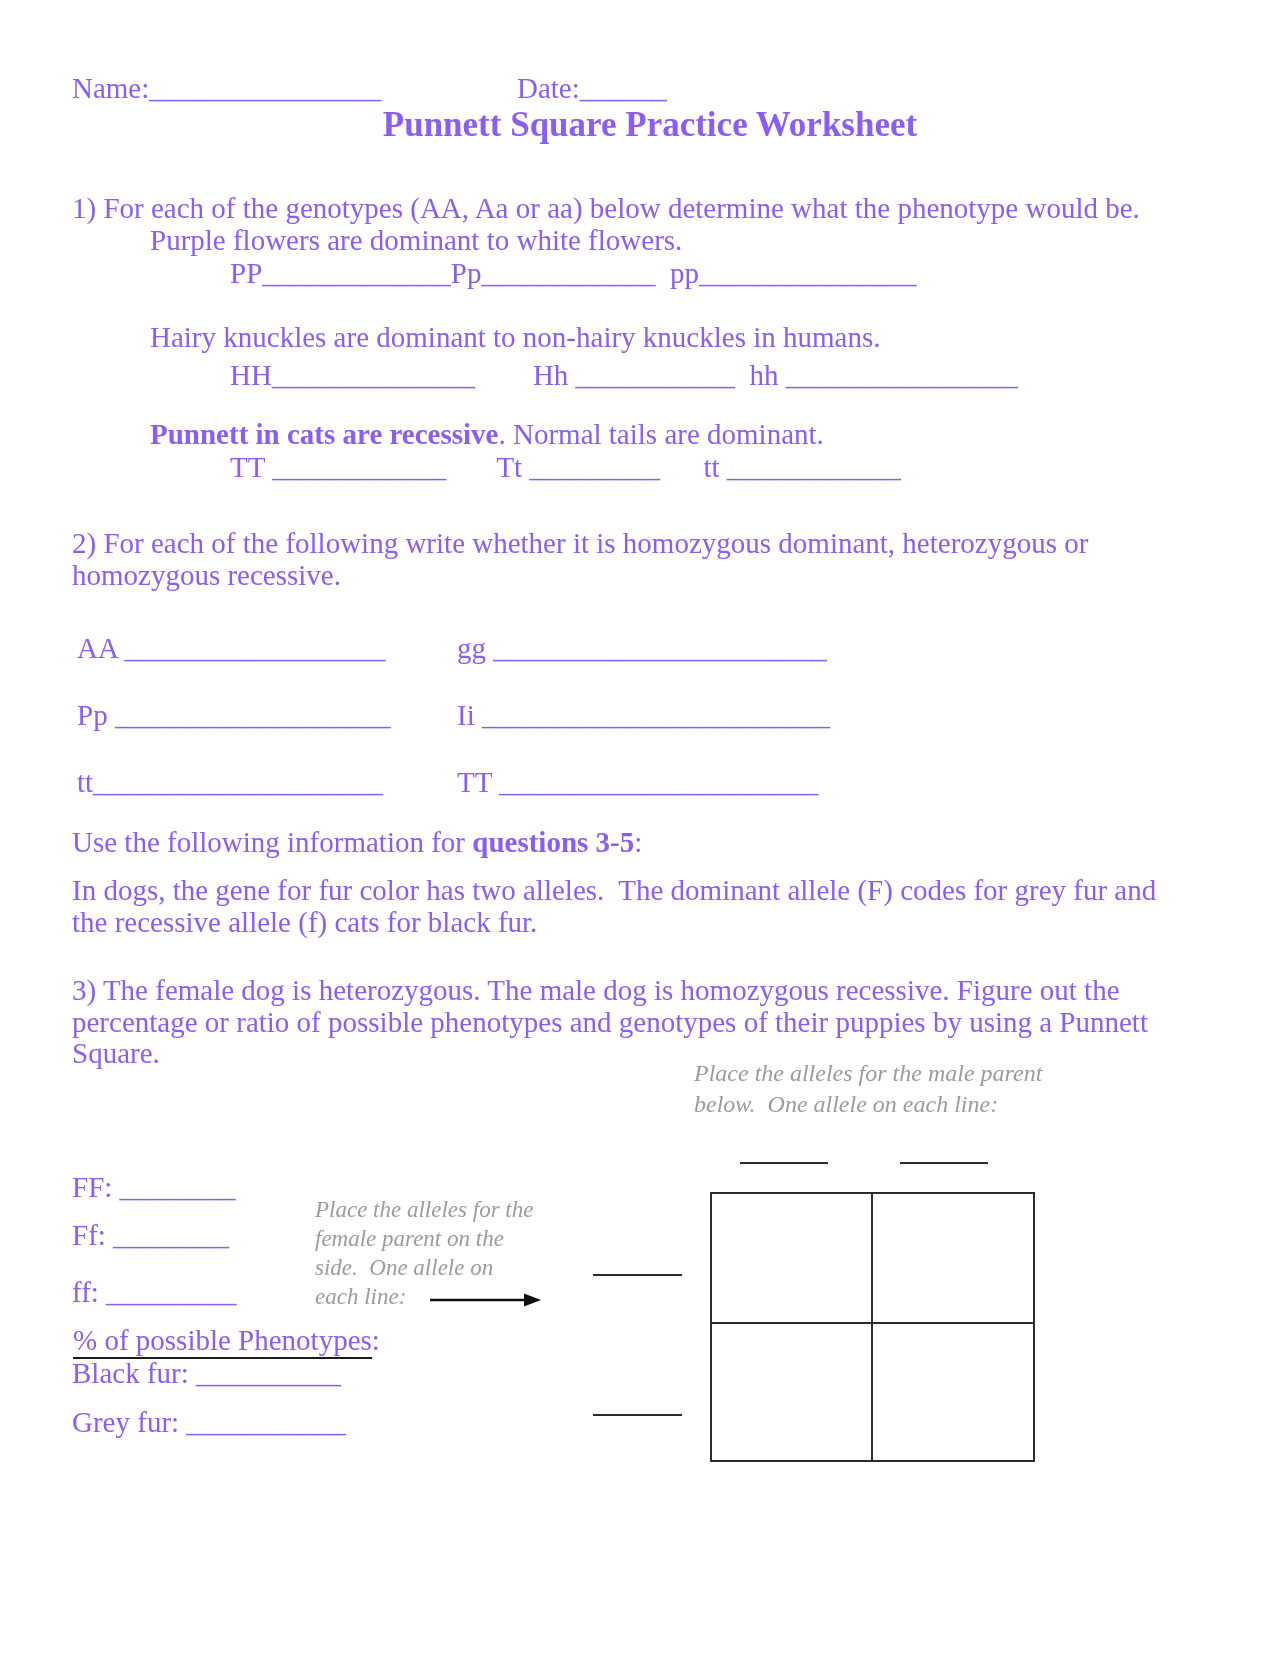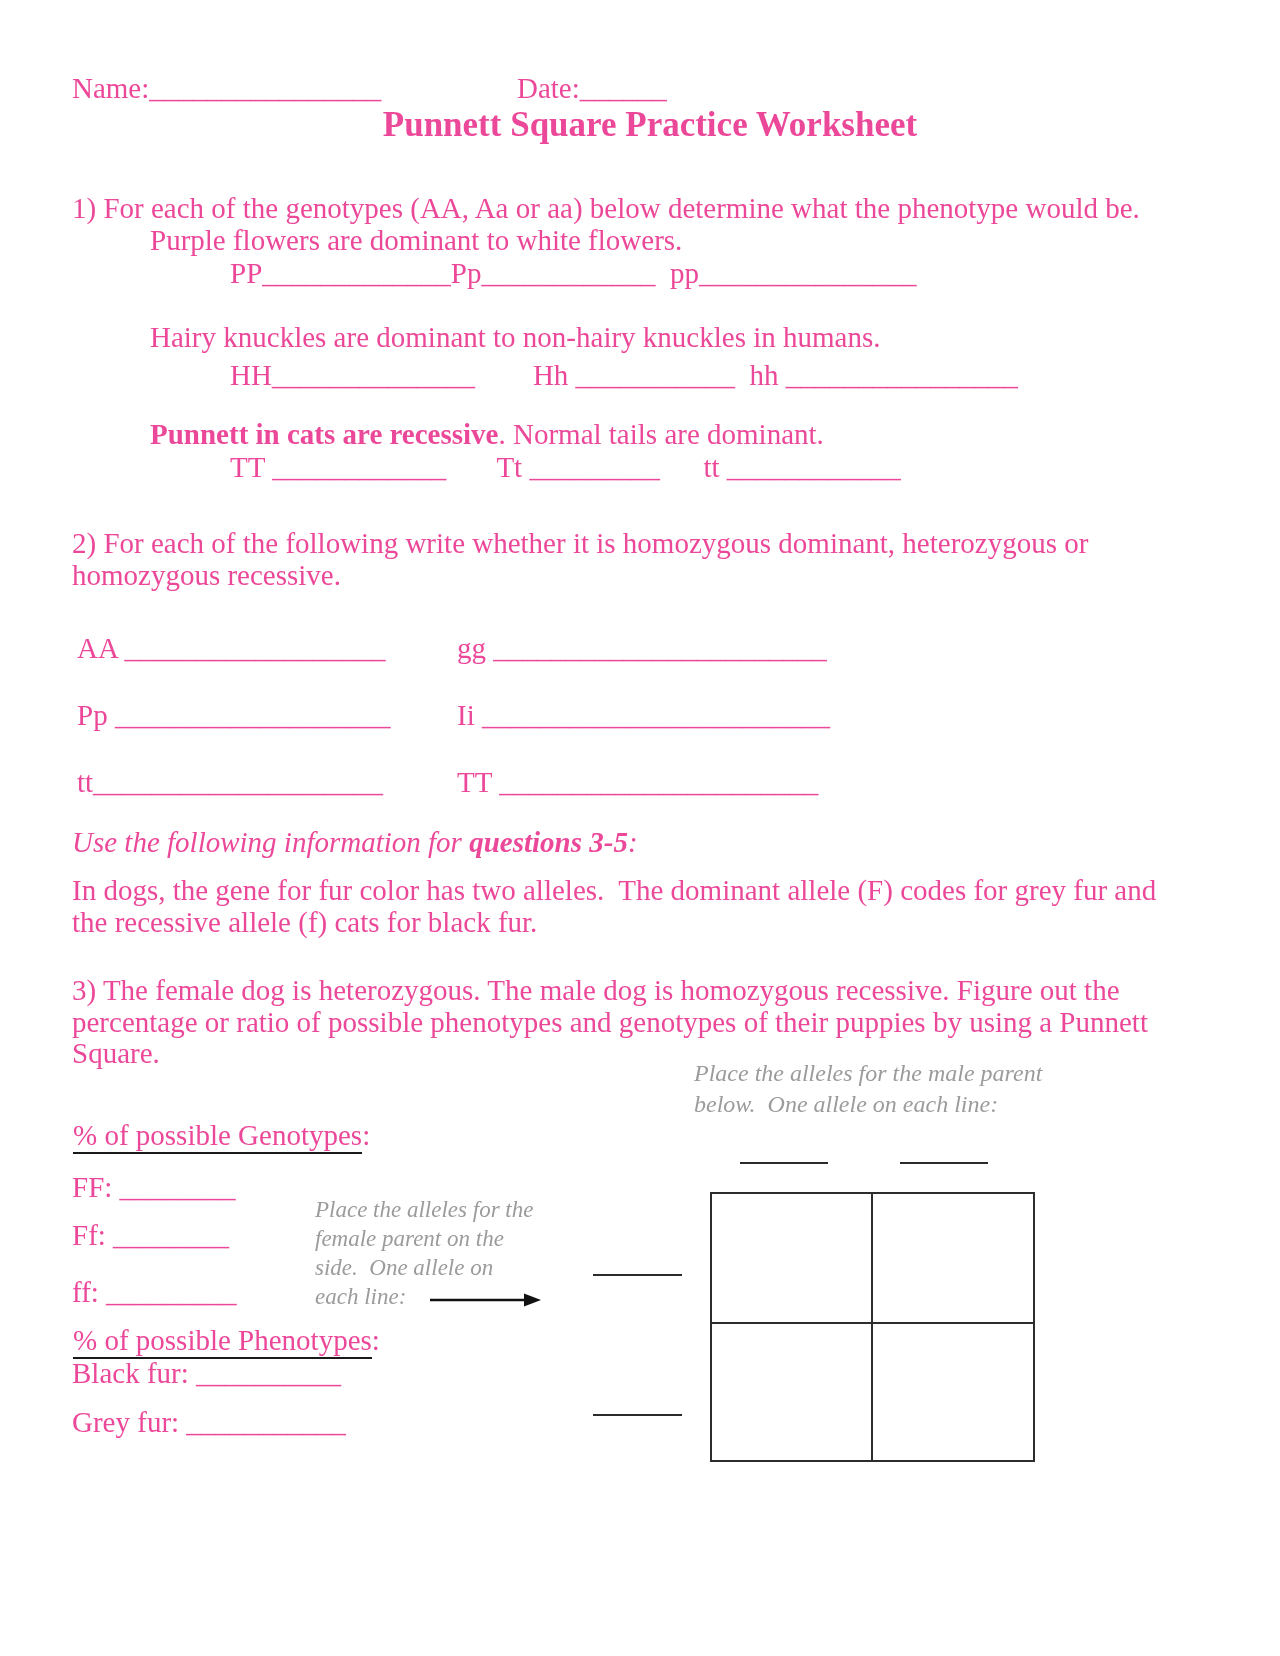--- a/index.html
+++ b/index.html
@@ -10,30 +10,30 @@
     background:#ffffff;
     overflow:hidden;
     font-family:"Liberation Serif","DejaVu Serif",serif;
     color:#111111;
   }
   .ln{
     position:absolute;
     font-size:29px;
     line-height:31px;
     white-space:pre;
-    color:#ec4899;
+    color:#8b5cf6;
   }
   .title{
     font-size:35px;
     line-height:38px;
     font-weight:bold;
     text-align:center;
   }
   .b{font-weight:bold;}
-  .it{font-style:italic;}
+  .it{}
   .ul{border-bottom:2px solid #1a1a1a;padding-bottom:1px;}
   .gray1{
     font-size:24px;
     line-height:31px;
     font-style:italic;
     color:#9b9b9b;
   }
   .gray2{
     font-size:23px;
     line-height:29px;
@@ -90,21 +90,20 @@
   <div class="ln" style="left:72px;top:875px;">In dogs, the gene for fur color has two alleles.  The dominant allele (F) codes for grey fur and</div>
   <div class="ln" style="left:72px;top:907px;">the recessive allele (f) cats for black fur.</div>
 
   <div class="ln" style="left:72px;top:975px;">3) The female dog is heterozygous. The male dog is homozygous recessive. Figure out the</div>
   <div class="ln" style="left:72px;top:1007px;">percentage or ratio of possible phenotypes and genotypes of their puppies by using a Punnett</div>
   <div class="ln" style="left:72px;top:1038px;">Square.</div>
 
   <div class="ln gray1" style="left:694px;top:1058px;">Place the alleles for the male parent</div>
   <div class="ln gray1" style="left:694px;top:1089px;">below.  One allele on each line:</div>
 
-  <div class="ln" style="left:73px;top:1120px;"><span class="ul">% of possible Genotypes</span><span>:</span></div>
   <div class="ln" style="left:72px;top:1172px;">FF: ________</div>
   <div class="ln" style="left:72px;top:1220px;">Ff: ________</div>
   <div class="ln" style="left:72px;top:1277px;">ff: _________</div>
 
   <div class="ln gray2" style="left:315px;top:1195px;">Place the alleles for the</div>
   <div class="ln gray2" style="left:315px;top:1224px;">female parent on the</div>
   <div class="ln gray2" style="left:315px;top:1253px;">side.  One allele on</div>
   <div class="ln gray2" style="left:315px;top:1282px;">each line:</div>
 
   <svg class="arrow-svg" width="112" height="16" viewBox="0 0 112 16">

